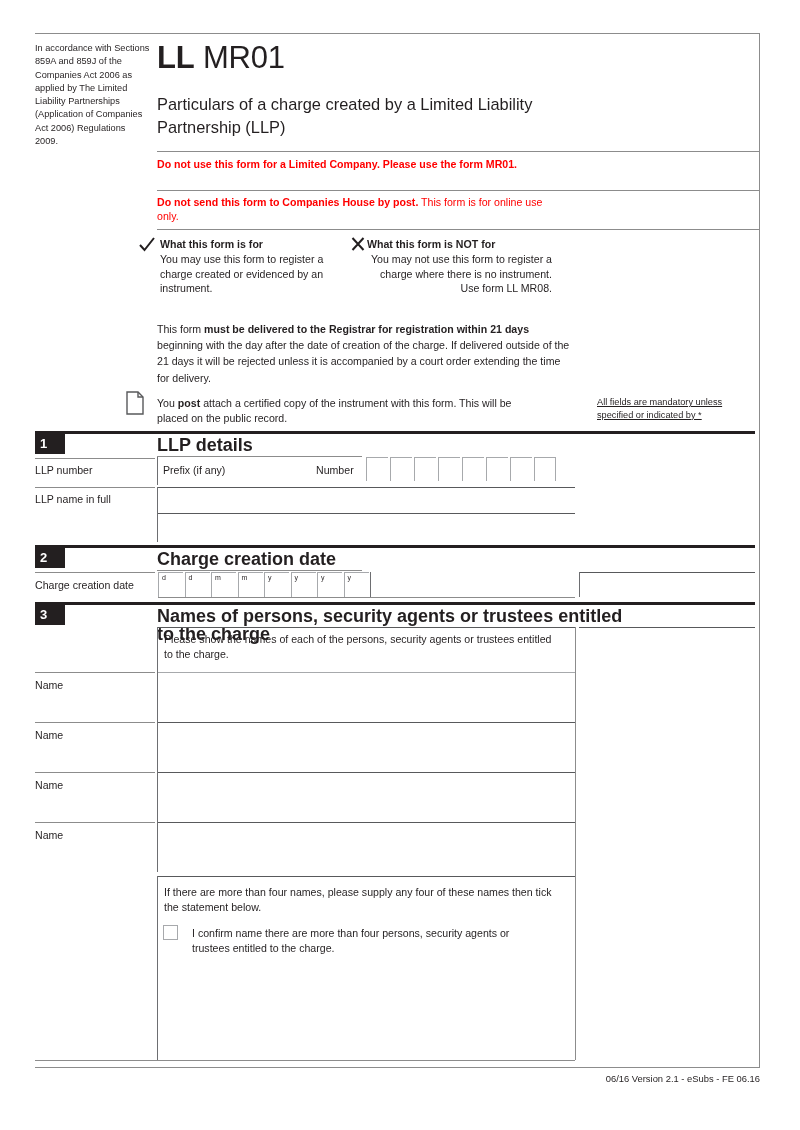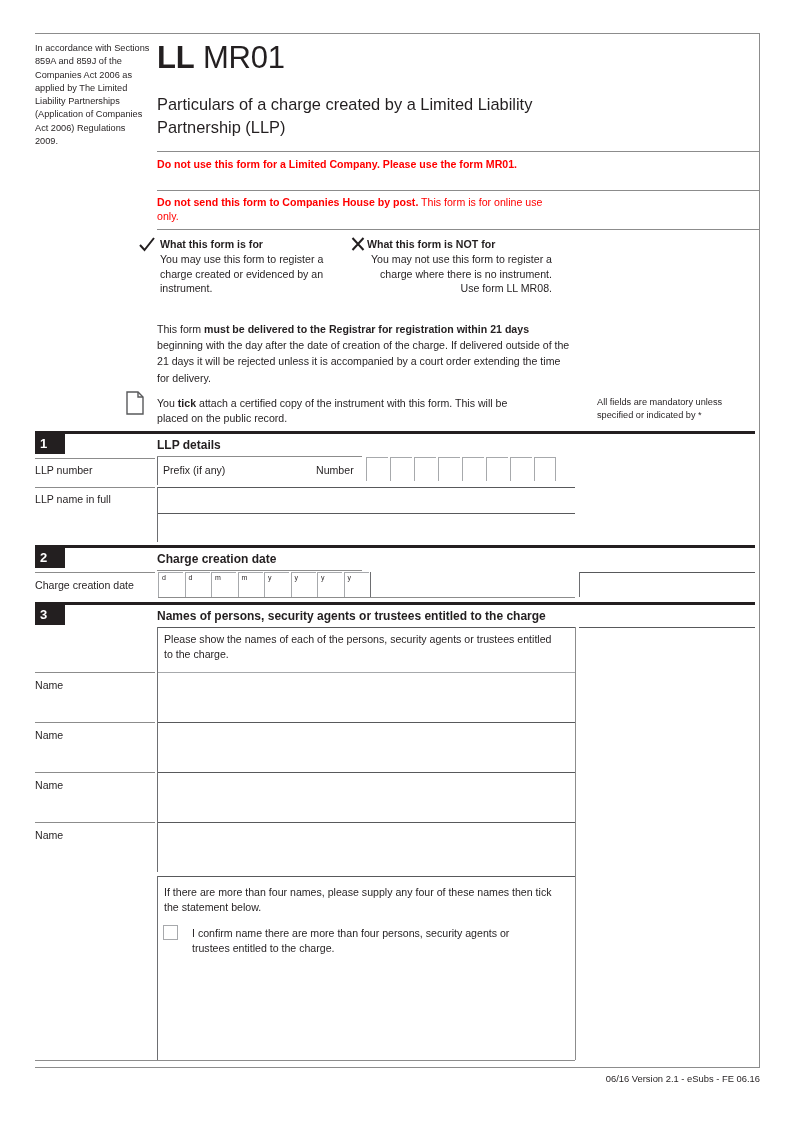--- a/index.html
+++ b/index.html
@@ -139,20 +139,21 @@
     width: 18px; height: 24px;
   }
 
   .mandatory {
     position: absolute;
     left: 597px; top: 396px;
     width: 150px;
     font-size: 9.2px;
     line-height: 12.6px;
     color: #231f20;
+    text-decoration: underline;
   }
 
   
   .sec-bar {
     position: absolute;
     left: 35px;
     width: 720px;
     height: 3px;
     background: #231f20;
   }
@@ -166,21 +167,21 @@
     font-size: 13px;
     font-weight: 700;
     line-height: 20px;
     text-align: left;
     padding-left: 5px;
     box-sizing: border-box;
   }
   .sec-title {
     position: absolute;
     left: 157px;
-    font-size: 12px;
+    font-size: 18px;
     font-weight: 700;
     color: #231f20;
     line-height: 18px;
   }
 
   
   .f-label {
     position: absolute;
     font-size: 10.6px;
     line-height: 14px;
@@ -301,21 +302,21 @@
   </svg>
   <div class="fnf-head" style="left:367px; top:237px;">What this form is NOT for</div>
   <div class="fnf-body" style="left:367px; top:252px; width:185px;text-align:right;">You may not use this form to register a charge where there is no instrument. Use form LL MR08.</div>
 
   <div class="para"><span>This form </span><b>must be delivered to the Registrar for registration within 21 days</b><span> beginning with the day after the date of creation of the charge. If delivered outside of the 21 days it will be rejected unless it is accompanied by a court order extending the time for delivery.</span></div>
 
   <svg class="doc-icon" viewBox="0 0 18 24">
     <path d="M1 1 H12 L17 6 V23 H1 Z" fill="#ffffff" stroke="#58595b" stroke-width="1.4"></path>
     <path d="M12 1 V6 H17" fill="none" stroke="#58595b" stroke-width="1.4"></path>
   </svg>
-  <div class="attach"><span>You </span><b>tick</b><span> attach a certified copy of the instrument with this form. This will be placed on the public record.</span></div>
+  <div class="attach"><span>You </span><b>post</b><span> attach a certified copy of the instrument with this form. This will be placed on the public record.</span></div>
 
   <div class="mandatory">All fields are mandatory unless specified or indicated by *</div>
 
   <div class="sec-bar" style="top:431px;"></div>
   <div class="sec-num" style="top:434px;">1</div>
   <div class="sec-title" style="top:436px;">LLP details</div>
 
   <div class="rule" style="left:157px; top:456px; width:205px;"></div>
 
   <div class="lbl-rule" style="top:458px;"></div>

